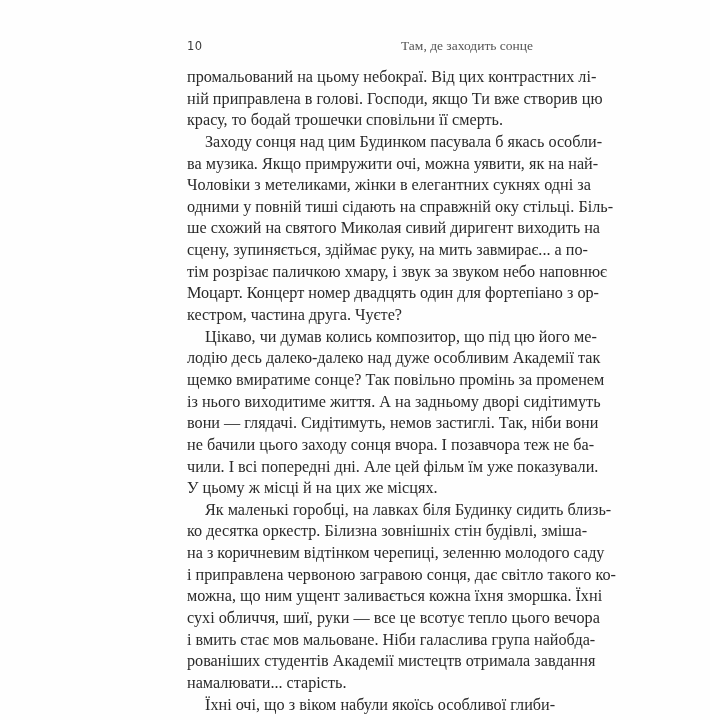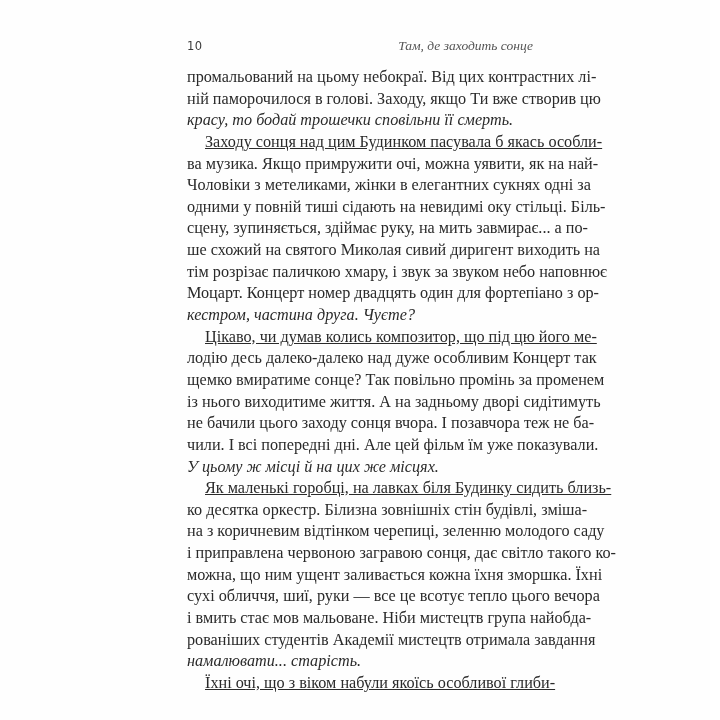--- a/index.html
+++ b/index.html
@@ -4,62 +4,63 @@
   <style>
     html, body { margin: 0; padding: 0; background: #ffffff; }
     body { width: 720px; height: 720px; position: relative; overflow: hidden; }
     .page { position: absolute; left: 0; top: 0; width: 710px; height: 720px; background: #fefefe; }
     .running-head {
       position: absolute; left: 187px; top: 38px; width: 346px; height: 18px;
       display: flex; justify-content: space-between; align-items: baseline;
       color: #3a3a3a;
     }
     .page-number { font-family: "DejaVu Sans", sans-serif; font-size: 11.5px; letter-spacing: 0.5px; }
-    .running-title { font-family: "Liberation Serif", serif; font-style: italic; font-size: 13.5px; color: #555; }
+    .running-title { font-family: "Liberation Serif", serif; font-size: 13.5px; color: #555; }
     .body-text {
       position: absolute; left: 187px; top: 67px; width: 346px;
       font-family: "Liberation Serif", serif; font-size: 16.2px; line-height: 21.65px;
       color: #2a2a2a;
     }
     .line { display: block; white-space: nowrap; text-align: justify; text-align-last: justify; height: 21.65px; }
-    .line.last { text-align-last: left; font-style: italic; }
-    .line.indent { padding-left: 18px; text-decoration: underline; }
+    .line.last { text-align-last: left; }
+    .line.indent { padding-left: 18px; }
   </style>
 </head>
 <body>
 
 <div class="page">
   <div class="running-head">
     <span class="page-number">10</span>
     <span class="running-title">Там, де заходить сонце</span>
   </div>
   <div class="body-text" id="body-text">
       <span class="line">промальований на цьому небокраї. Від цих контрастних лі-</span>
-      <span class="line">ній паморочилося в голові. Заходу, якщо Ти вже створив цю</span>
+      <span class="line">ній приправлена в голові. Господи, якщо Ти вже створив цю</span>
       <span class="line last">красу, то бодай трошечки сповільни її смерть.</span>
       <span class="line indent">Заходу сонця над цим Будинком пасувала б якась особли-</span>
       <span class="line">ва музика. Якщо примружити очі, можна уявити, як на най-</span>
       <span class="line">Чоловіки з метеликами, жінки в елегантних сукнях одні за</span>
-      <span class="line">одними у повній тиші сідають на невидимі оку стільці. Біль-</span>
+      <span class="line">одними у повній тиші сідають на справжній оку стільці. Біль-</span>
+      <span class="line">ше схожий на святого Миколая сивий диригент виходить на</span>
       <span class="line">сцену, зупиняється, здіймає руку, на мить завмирає... а по-</span>
-      <span class="line">ше схожий на святого Миколая сивий диригент виходить на</span>
       <span class="line">тім розрізає паличкою хмару, і звук за звуком небо наповнює</span>
       <span class="line">Моцарт. Концерт номер двадцять один для фортепіано з ор-</span>
       <span class="line last">кестром, частина друга. Чуєте?</span>
       <span class="line indent">Цікаво, чи думав колись композитор, що під цю його ме-</span>
-      <span class="line">лодію десь далеко-далеко над дуже особливим Концерт так</span>
+      <span class="line">лодію десь далеко-далеко над дуже особливим Академії так</span>
       <span class="line">щемко вмиратиме сонце? Так повільно промінь за променем</span>
       <span class="line">із нього виходитиме життя. А на задньому дворі сидітимуть</span>
+      <span class="line">вони — глядачі. Сидітимуть, немов застиглі. Так, ніби вони</span>
       <span class="line">не бачили цього заходу сонця вчора. І позавчора теж не ба-</span>
       <span class="line">чили. І всі попередні дні. Але цей фільм їм уже показували.</span>
       <span class="line last">У цьому ж місці й на цих же місцях.</span>
       <span class="line indent">Як маленькі горобці, на лавках біля Будинку сидить близь-</span>
       <span class="line">ко десятка оркестр. Білизна зовнішніх стін будівлі, зміша-</span>
       <span class="line">на з коричневим відтінком черепиці, зеленню молодого саду</span>
       <span class="line">і приправлена червоною загравою сонця, дає світло такого ко-</span>
       <span class="line">можна, що ним ущент заливається кожна їхня зморшка. Їхні</span>
       <span class="line">сухі обличчя, шиї, руки — все це всотує тепло цього вечора</span>
-      <span class="line">і вмить стає мов мальоване. Ніби мистецтв група найобда-</span>
+      <span class="line">і вмить стає мов мальоване. Ніби галаслива група найобда-</span>
       <span class="line">рованіших студентів Академії мистецтв отримала завдання</span>
       <span class="line last">намалювати... старість.</span>
       <span class="line indent">Їхні очі, що з віком набули якоїсь особливої глиби-</span>
     </div>
 </div>
 
 </body></html>

